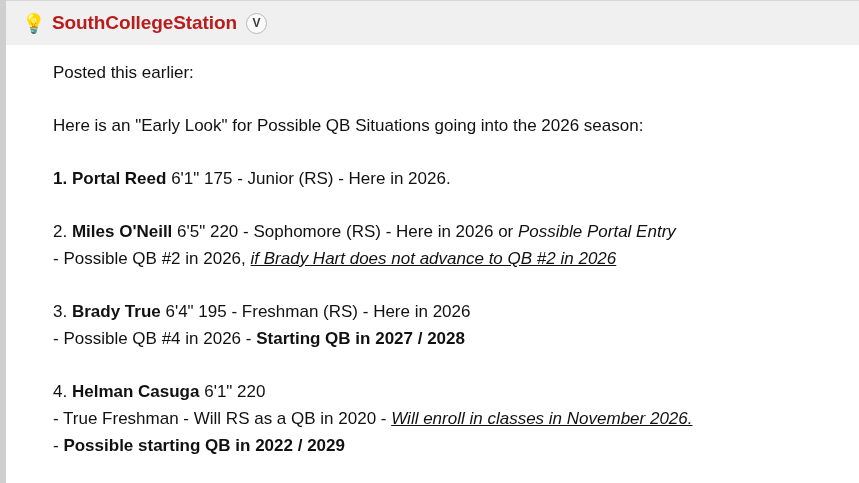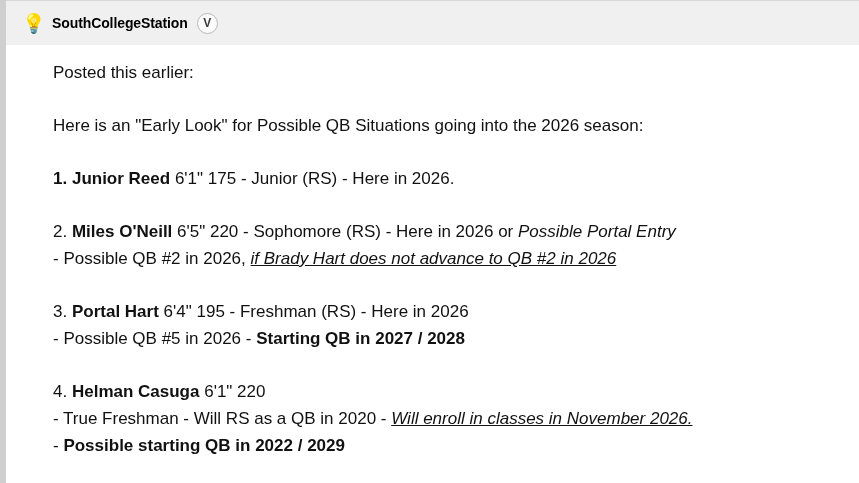--- a/index.html
+++ b/index.html
@@ -47,23 +47,23 @@
   }
   #bulb-icon {
     font-size: 19px;
     line-height: 1;
     width: 24px;
     display: inline-block;
     text-align: center;
     flex: 0 0 auto;
   }
   #author-name {
-    font-size: 14px;
+    font-size: 19px;
     font-weight: bold;
-    color: #000000;
+    color: #b91c1c;
     margin-left: 6px;
     letter-spacing: -0.1px;
     white-space: nowrap;
   }
   #verified-badge {
     margin-left: 9px;
     width: 21px;
     height: 21px;
     border: 1px solid #b9b9b9;
     border-radius: 50%;
@@ -116,31 +116,31 @@
 
     <p class="para">
       <span class="line">Posted this earlier:</span>
     </p>
 
     <p class="para">
       <span class="line">Here is an "Early Look" for Possible QB Situations going into the 2026 season:</span>
     </p>
 
     <p class="para">
-      <span class="line"><span class="b">1.</span> <span class="b">Junior Reed</span><span> 6'1" 175 - Junior (RS) - Here in 2026.</span><span class="bi"></span></span>
+      <span class="line"><span class="b">1.</span> <span class="b">Portal Reed</span><span> 6'1" 175 - Junior (RS) - Here in 2026.</span><span class="bi"></span></span>
     </p>
 
     <p class="para">
       <span class="line"><span>2.</span> <span class="b">Miles O'Neill</span><span> 6'5" 220 - Sophomore (RS) - Here in 2026 or </span><span class="bi">Possible Portal Entry</span></span>
       <span class="line"><span>- Possible QB #2 in 2026, </span><span class="b"></span><span class="i">if Brady Hart does not advance to QB #2 in 2026</span><span></span></span>
     </p>
 
     <p class="para">
-      <span class="line"><span>3.</span> <span class="b">Portal Hart</span><span> 6'4" 195 - Freshman (RS) - Here in 2026</span><span class="bi"></span></span>
-      <span class="line"><span>- Possible QB #5 in 2026 - </span><span class="b">Starting QB in 2027 / 2028</span><span class="i"></span><span></span></span>
+      <span class="line"><span>3.</span> <span class="b">Brady True</span><span> 6'4" 195 - Freshman (RS) - Here in 2026</span><span class="bi"></span></span>
+      <span class="line"><span>- Possible QB #4 in 2026 - </span><span class="b">Starting QB in 2027 / 2028</span><span class="i"></span><span></span></span>
     </p>
 
     <p class="para">
       <span class="line"><span>4.</span> <span class="b">Helman Casuga</span><span> 6'1" 220</span><span class="bi"></span></span>
       <span class="line"><span>- True Freshman - Will RS as a QB in 2020 - </span><span class="b"></span><span class="i">Will enroll in classes in November 2026.</span><span></span></span>
       <span class="line"><span>- </span><span class="b">Possible starting QB in 2022 / 2029</span><span class="i"></span></span>
     </p>
 
   </div>
 </div>

